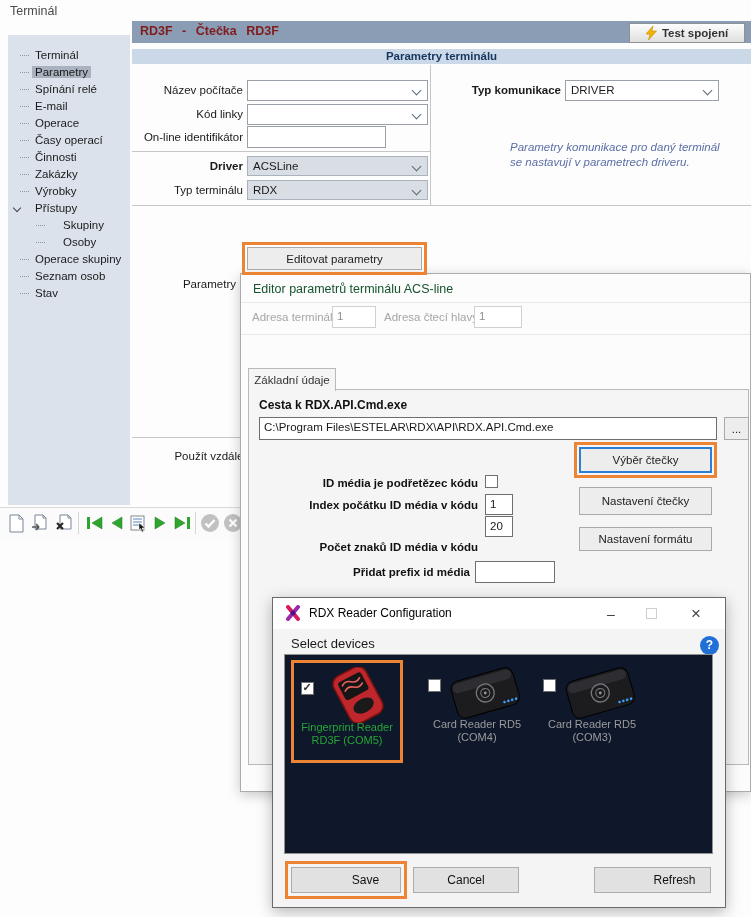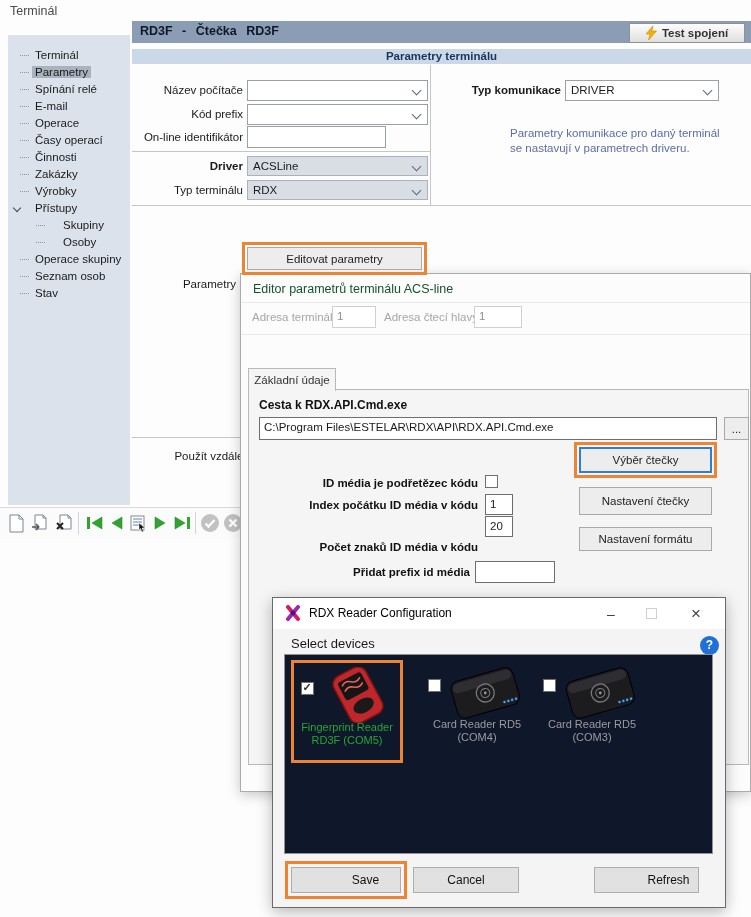--- a/index.html
+++ b/index.html
@@ -11,21 +11,21 @@
   .sidebar{left:8px;top:35px;width:122px;height:470px;background:#DBE2EC;padding-top:12px;box-sizing:border-box;}
   .tree-item{height:17px;line-height:17px;font-size:11.5px;padding-left:24px;position:relative;white-space:nowrap;cursor:default;}
   .tree-item.lvl2{padding-left:52px;}
   .tree-item .twig{position:absolute;left:12px;top:8px;width:9px;border-top:1px dotted #8a96a5;}
   .tree-item.lvl2 .twig{left:28px;}
   .tree-item .lbl{padding:0 3px;}
   .tree-item.sel .lbl{background:#A9B3BF;}
   .expander{position:absolute;left:6px;top:5px;width:5px;height:5px;border-right:1.4px solid #444;border-bottom:1.4px solid #444;transform:rotate(45deg);}
   
   .hdr-bar{left:132px;top:21px;width:619px;height:22px;background:#8B9CB5;}
-  .hdr-title{position:absolute;left:8px;top:3px;color:#0f172a;font-weight:bold;font-size:12.5px;word-spacing:6px;}
+  .hdr-title{position:absolute;left:8px;top:3px;color:#7f1d1d;font-weight:bold;font-size:12.5px;word-spacing:6px;}
   .btn-test{position:absolute;right:6px;top:2px;width:114px;height:18px;background:linear-gradient(#FDFDFD,#DFDFDF);
             border:1px solid #8E9094;display:flex;align-items:center;justify-content:center;gap:5px;
             font-size:11.5px;font-weight:bold;color:#333;cursor:pointer;}
   .sec-bar{left:132px;top:49px;width:619px;height:15px;background:#CBD8E8;text-align:center;
            font-weight:bold;font-size:11.5px;color:#17365D;line-height:15px;}
   
   .rlabel{position:absolute;text-align:right;font-size:11.5px;color:#1a1a1a;}
   .b{font-weight:bold;}
   .combo{position:absolute;background:#fff;border:1px solid #9AA0A8;box-sizing:border-box;cursor:pointer;}
   .combo .val{display:block;padding:3px 0 0 5px;font-size:11.5px;}
@@ -106,21 +106,21 @@
     <span>Test spojení</span>
   </div>
 </div>
 <div class="abs sec-bar">Parametry terminálu</div>
 
 <div class="rlabel" style="left:132px;top:84px;width:111px;">Název počítače</div>
 <div class="combo" style="left:247px;top:80px;width:181px;height:21px;">
     <span class="val"></span>
     <span class="chev"></span>
   </div>
-<div class="rlabel" style="left:132px;top:108px;width:111px;">Kód prefix</div>
+<div class="rlabel" style="left:132px;top:108px;width:111px;">Kód linky</div>
 <div class="combo" style="left:247px;top:104px;width:181px;height:21px;">
     <span class="val"></span>
     <span class="chev"></span>
   </div>
 <div class="rlabel" style="left:132px;top:131px;width:111px;">On-line identifikátor</div>
 <div class="tinput" style="left:247px;top:126px;width:139px;height:22px;"></div>
 <div class="sep-h" style="left:132px;top:151px;width:298px;"></div>
 <div class="rlabel b" style="left:132px;top:160px;width:111px;">Driver</div>
 <div class="combo gray" style="left:247px;top:156px;width:181px;height:20px;">
     <span class="val">ACSLine</span>
@@ -132,21 +132,21 @@
     <span class="chev"></span>
   </div>
 <div class="sep-h" style="left:132px;top:205px;width:619px;"></div>
 <div class="sep-v" style="left:430px;top:65px;height:140px;"></div>
 
 <div class="rlabel b" style="left:440px;top:84px;width:121px;">Typ komunikace</div>
 <div class="combo" style="left:565px;top:80px;width:154px;height:21px;">
     <span class="val">DRIVER</span>
     <span class="chev"></span>
   </div>
-<div class="info-txt" style="left:510px;top:126px;">
+<div class="info-txt" style="left:510px;top:140px;font-style:italic;">
   <div>Parametry komunikace pro daný terminál</div>
   <div>se nastavují v parametrech driveru.</div>
 </div>
 
 <div class="wbtn" style="left:247px;top:247px;width:175px;height:23px;z-index:6;">Editovat parametry</div>
 <div class="hl-box" style="left:242px;top:242px;width:185px;height:33px;z-index:6;"></div>
 <div class="rlabel" style="left:126px;top:278px;width:110px;">Parametry</div>
 <div class="sep-h" style="left:132px;top:437px;width:108px;"></div>
 <div class="rlabel" style="left:100px;top:450px;width:178px;white-space:nowrap;overflow:hidden;">Použít vzdáleného z</div>
 
@@ -328,14 +328,14 @@
           </g>
         </svg>
       </span>
       <span class="name"><span>Card Reader RD5</span><br><span>(COM3)</span></span>
     </div>
   </div>
 
   <div class="dlg-btn btn-focus" style="left:18px;top:269px;width:110px;padding-left:39px;">Save</div>
   <div class="hl-box" style="left:12px;top:263px;width:122px;height:38px;"></div>
   <div class="dlg-btn" style="left:140px;top:269px;width:106px;">Cancel</div>
-  <div class="dlg-btn" style="left:321px;top:269px;width:105px;padding-left:44px;">Refresh</div>
+  <div class="dlg-btn" style="left:321px;top:269px;width:117px;padding-left:44px;">Refresh</div>
 </div>
 
 </body></html>

